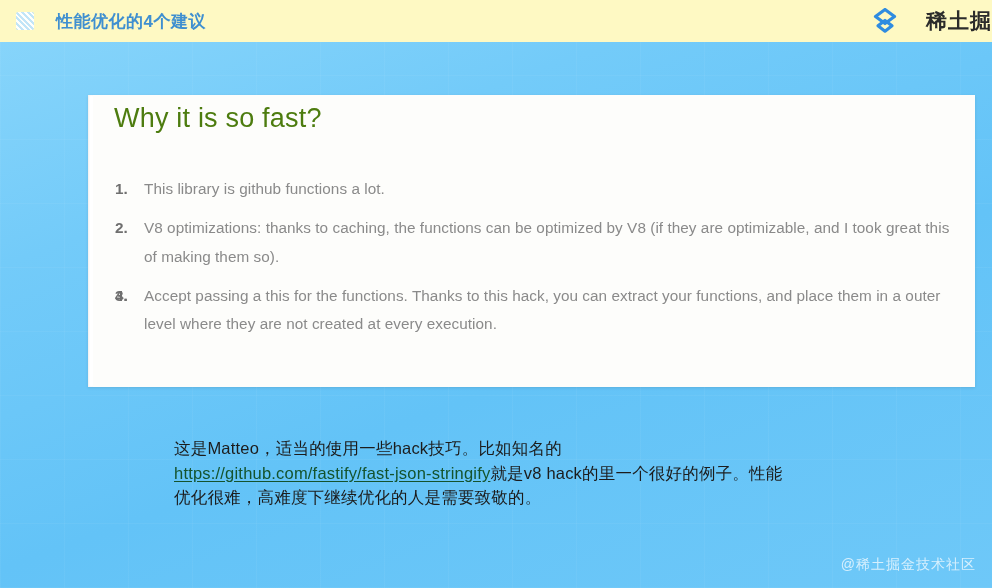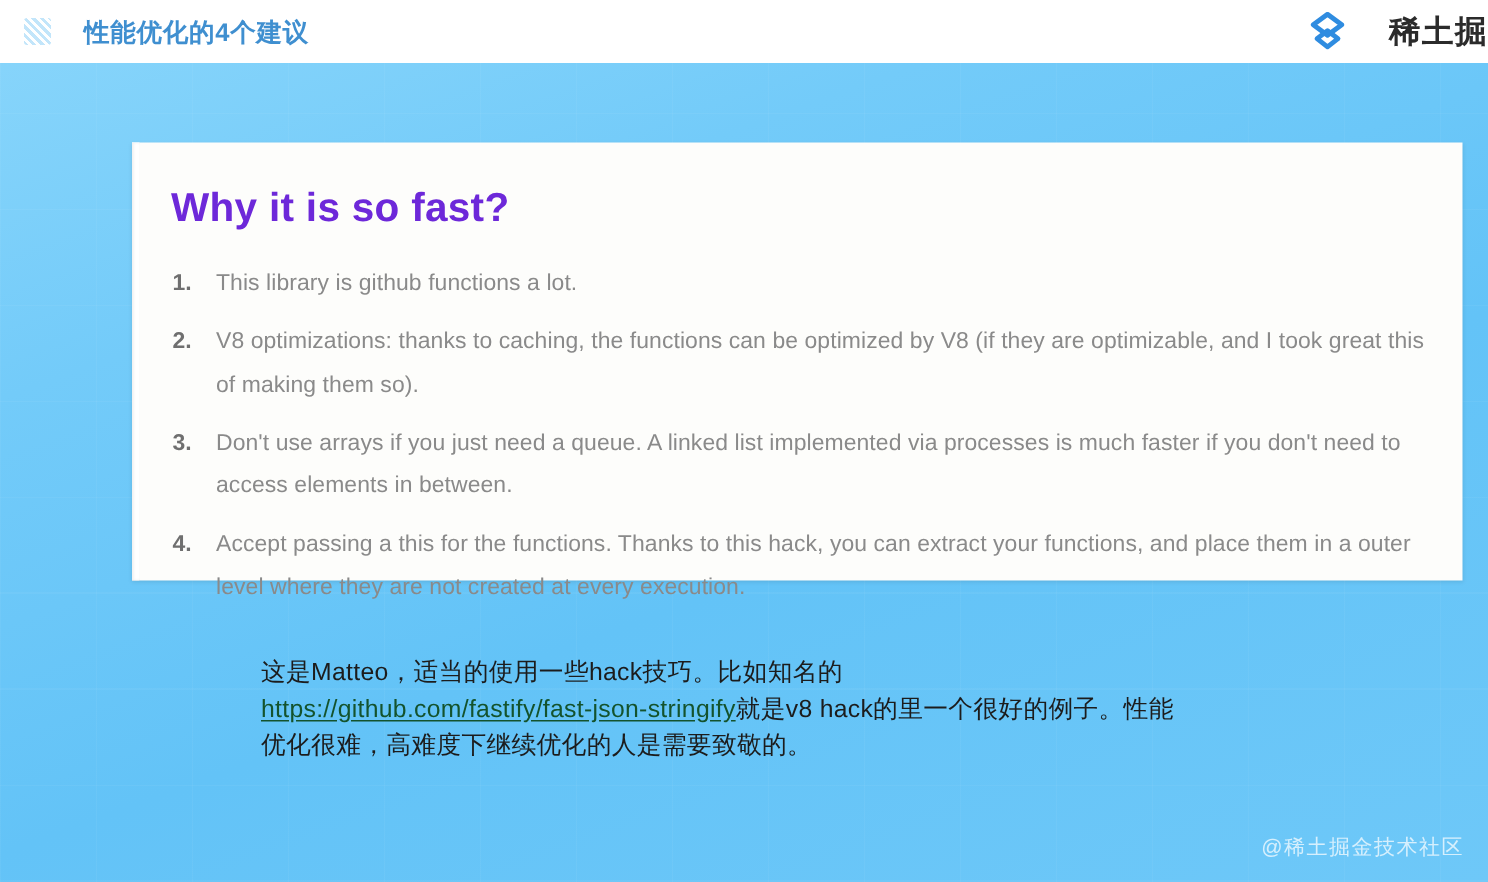--- a/index.html
+++ b/index.html
@@ -31,21 +31,21 @@
       repeating-linear-gradient(90deg, rgba(255,255,255,.045) 0 1px, rgba(255,255,255,0) 1px 64px);
     pointer-events: none;
   }
 
   
   #page-header {
     position: absolute;
     top: 0; left: 0;
     width: 992px;
     height: 42px;
-    background: #ffffff;
+    background: #fef9c3;
     display: flex;
     align-items: center;
     z-index: 6;
     overflow: hidden;
   }
   .header-badge-icon {
     width: 18px; height: 18px;
     margin-left: 16px;
     flex: 0 0 auto;
     background:
@@ -96,24 +96,24 @@
     position:absolute;
     left:0; top:0; bottom:0;
     width:5px;
     background:#ffffff;
     box-shadow: 1px 0 2px rgba(0,0,0,.07) inset;
   }
 
   #card-title {
     position: absolute;
     left: 26px;
-    top: 28px;
+    top: 8px;
     font-size: 27px;
-    font-weight: 700;
-    color: #6d28d9;
+    font-weight: 400;
+    color: #4d7c0f;
     letter-spacing: .2px;
   }
 
   #card-list {
     position: absolute;
     left: 22px;
     top: 80px;
     right: 24px;
     list-style: none;
   }
@@ -194,21 +194,20 @@
     <li class="card-list-item">
       <span class="card-list-marker">1.</span>
       <span>This library is github functions a lot.</span>
     </li>
     <li class="card-list-item">
       <span class="card-list-marker">2.</span>
       <span>V8 optimizations: thanks to caching, the functions can be optimized by V8 (if they are optimizable, and I took great this of making them so).</span>
     </li>
     <li class="card-list-item">
       <span class="card-list-marker">3.</span>
-      <span>Don't use arrays if you just need a queue. A linked list implemented via processes is much faster if you don't need to access elements in between.</span>
     </li>
     <li class="card-list-item">
       <span class="card-list-marker">4.</span>
       <span>Accept passing a this for the functions. Thanks to this hack, you can extract your functions, and place them in a outer level where they are not created at every execution.</span>
     </li>
   </ul>
 </div>
 
 <div id="caption-block">
   <div class="caption-line">这是Matteo，适当的使用一些hack技巧。比如知名的</div>

